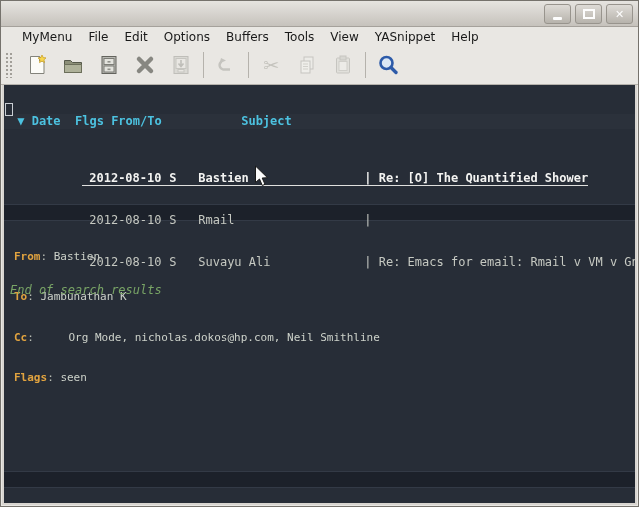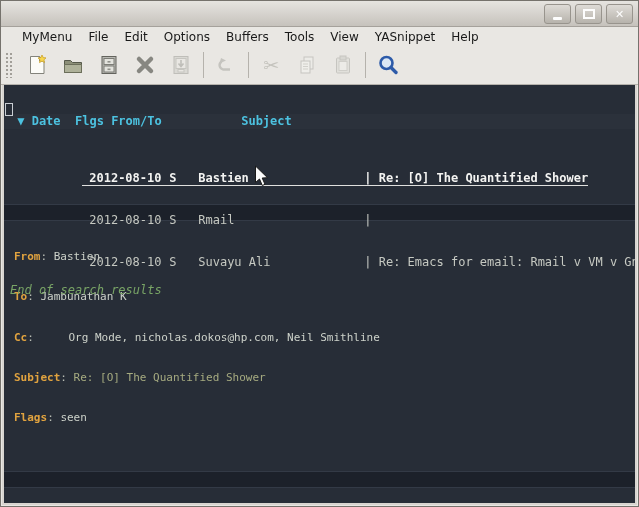--- a/index.html
+++ b/index.html
@@ -198,21 +198,20 @@
       </div>
 
       <div class="modeline">
         
       </div>
 
       <div class="view-buf">
         <div class="vline"><span class="vkey">From</span><span class="vcolon">: </span><span style="color: rgb(205, 210, 202);">Bastien</span></div>
         <div class="vline"><span class="vkey">To</span><span class="vcolon">: </span><span style="color: rgb(205, 210, 202);">Jambunathan K</span></div>
         <div class="vline"><span class="vkey">Cc</span><span class="vcolon">: </span><span style="color: rgb(205, 210, 202); margin-left: 28px;">Org Mode, nicholas.dokos@hp.com, Neil Smithline</span></div>
-        <div class="vline"><span class="vkey">Subject</span><span class="vcolon">: </span><span style="color: rgb(166, 171, 128);">Re: [O] The Quantified Shower</span></div>
         <div class="vline"><span class="vkey">Flags</span><span class="vcolon">: </span><span style="color: rgb(205, 210, 202); text-align: center;">seen</span></div>
         
         
         
         
         
         
         
         
         

